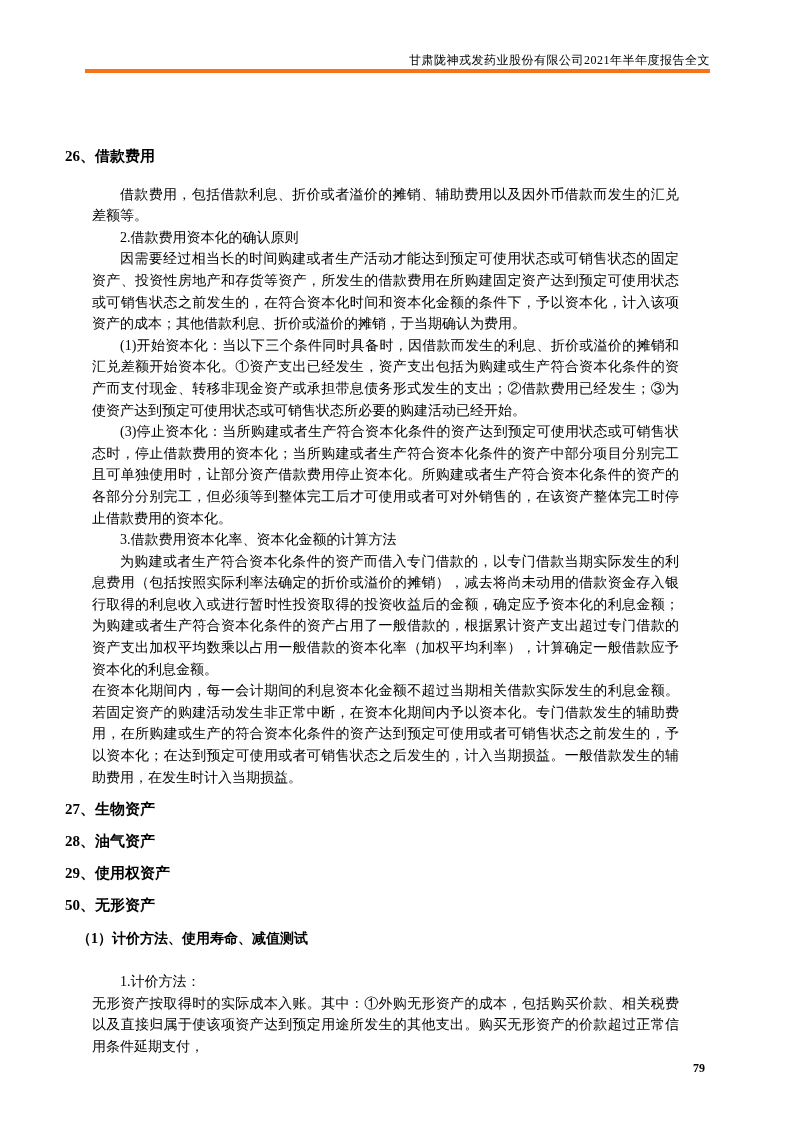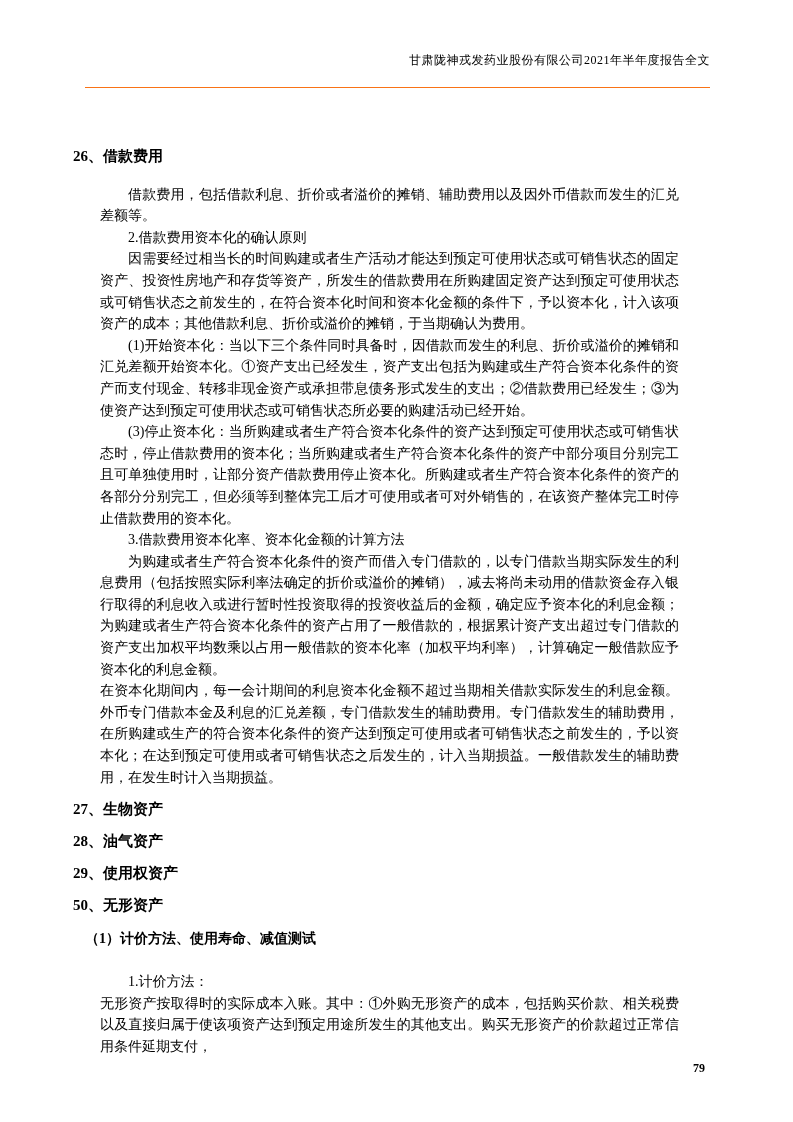--- a/index.html
+++ b/index.html
@@ -15,27 +15,27 @@
     overflow: hidden;
   }
   .doc-header {
     position: absolute;
     top: 52px;
     left: 85px;
     right: 83px;
     text-align: right;
     font-size: 12px;
     letter-spacing: 0.5px;
-    padding-bottom: 18px;
-    border-bottom: 1px solid #f97316;
+    padding-bottom: 0;
+    border-bottom: 4px solid #f97316;
   }
   .doc-body {
     position: absolute;
     top: 146px;
-    left: 8px;
+    left: 0;
     right: 0;
     padding: 0 114px 0 92px;
     font-size: 14px;
     line-height: 21.6px;
     text-align: justify;
     font-family: Liberation Serif, serif;
   }
   .blk { margin: 0; }
   .blk.p-indent { text-indent: 2em; }
   .blk.p { text-indent: 0; }
@@ -72,21 +72,21 @@
 
   <div class="doc-body" id="doc-body">
       <div class="blk h1">26、借款费用</div>
       <div class="blk p-indent">借款费用，包括借款利息、折价或者溢价的摊销、辅助费用以及因外币借款而发生的汇兑差额等。</div>
       <div class="blk p-indent">2.借款费用资本化的确认原则</div>
       <div class="blk p-indent">因需要经过相当长的时间购建或者生产活动才能达到预定可使用状态或可销售状态的固定资产、投资性房地产和存货等资产，所发生的借款费用在所购建固定资产达到预定可使用状态或可销售状态之前发生的，在符合资本化时间和资本化金额的条件下，予以资本化，计入该项资产的成本；其他借款利息、折价或溢价的摊销，于当期确认为费用。</div>
       <div class="blk p-indent">(1)开始资本化：当以下三个条件同时具备时，因借款而发生的利息、折价或溢价的摊销和汇兑差额开始资本化。①资产支出已经发生，资产支出包括为购建或生产符合资本化条件的资产而支付现金、转移非现金资产或承担带息债务形式发生的支出；②借款费用已经发生；③为使资产达到预定可使用状态或可销售状态所必要的购建活动已经开始。</div>
       <div class="blk p-indent">(3)停止资本化：当所购建或者生产符合资本化条件的资产达到预定可使用状态或可销售状态时，停止借款费用的资本化；当所购建或者生产符合资本化条件的资产中部分项目分别完工且可单独使用时，让部分资产借款费用停止资本化。所购建或者生产符合资本化条件的资产的各部分分别完工，但必须等到整体完工后才可使用或者可对外销售的，在该资产整体完工时停止借款费用的资本化。</div>
       <div class="blk p-indent">3.借款费用资本化率、资本化金额的计算方法</div>
       <div class="blk p-indent">为购建或者生产符合资本化条件的资产而借入专门借款的，以专门借款当期实际发生的利息费用（包括按照实际利率法确定的折价或溢价的摊销），减去将尚未动用的借款资金存入银行取得的利息收入或进行暂时性投资取得的投资收益后的金额，确定应予资本化的利息金额；为购建或者生产符合资本化条件的资产占用了一般借款的，根据累计资产支出超过专门借款的资产支出加权平均数乘以占用一般借款的资本化率（加权平均利率），计算确定一般借款应予资本化的利息金额。</div>
-      <div class="blk p">在资本化期间内，每一会计期间的利息资本化金额不超过当期相关借款实际发生的利息金额。外币专门借款本金及利息的汇兑差额，专门借款发生的辅助费用。专门借款发生的辅助费用，在所购建或生产的符合资本化条件的资产达到预定可使用或者可销售状态之前发生的，予以资本化；在达到预定可使用或者可销售状态之后发生的，计入当期损益。一般借款发生的辅助费用，在发生时计入当期损益。</div>
+      <div class="blk p">在资本化期间内，每一会计期间的利息资本化金额不超过当期相关借款实际发生的利息金额。若固定资产的购建活动发生非正常中断，在资本化期间内予以资本化。专门借款发生的辅助费用，在所购建或生产的符合资本化条件的资产达到预定可使用或者可销售状态之前发生的，予以资本化；在达到预定可使用或者可销售状态之后发生的，计入当期损益。一般借款发生的辅助费用，在发生时计入当期损益。</div>
       <div class="blk h1">27、生物资产</div>
       <div class="blk h1">28、油气资产</div>
       <div class="blk h1">29、使用权资产</div>
       <div class="blk h1">50、无形资产</div>
       <div class="blk h2">（1）计价方法、使用寿命、减值测试</div>
       <div class="blk p-indent">1.计价方法：</div>
       <div class="blk p">无形资产按取得时的实际成本入账。其中：①外购无形资产的成本，包括购买价款、相关税费以及直接归属于使该项资产达到预定用途所发生的其他支出。购买无形资产的价款超过正常信用条件延期支付，</div>
     </div>
 
   <div class="doc-footer">

